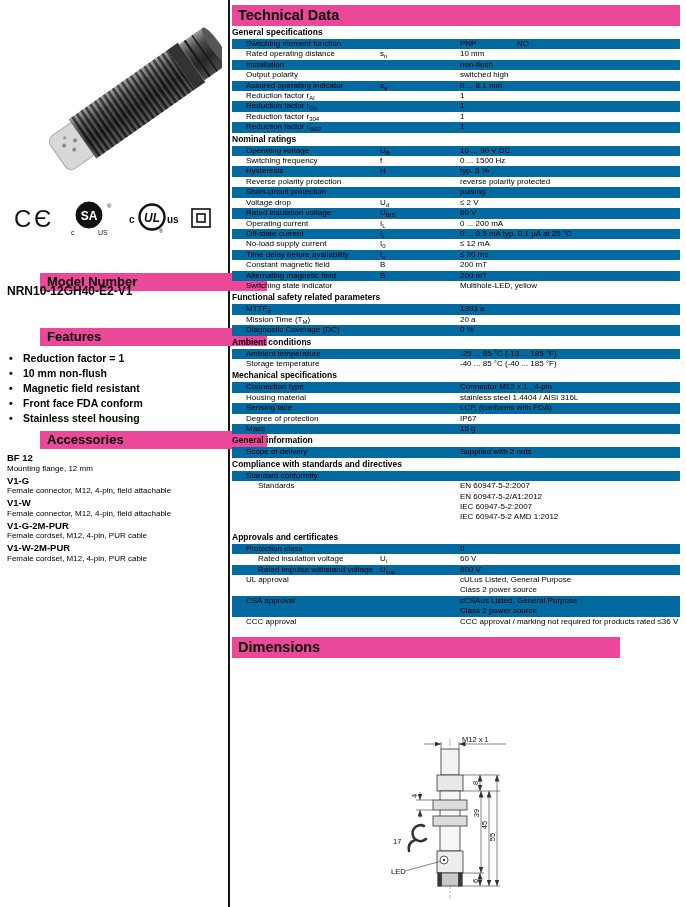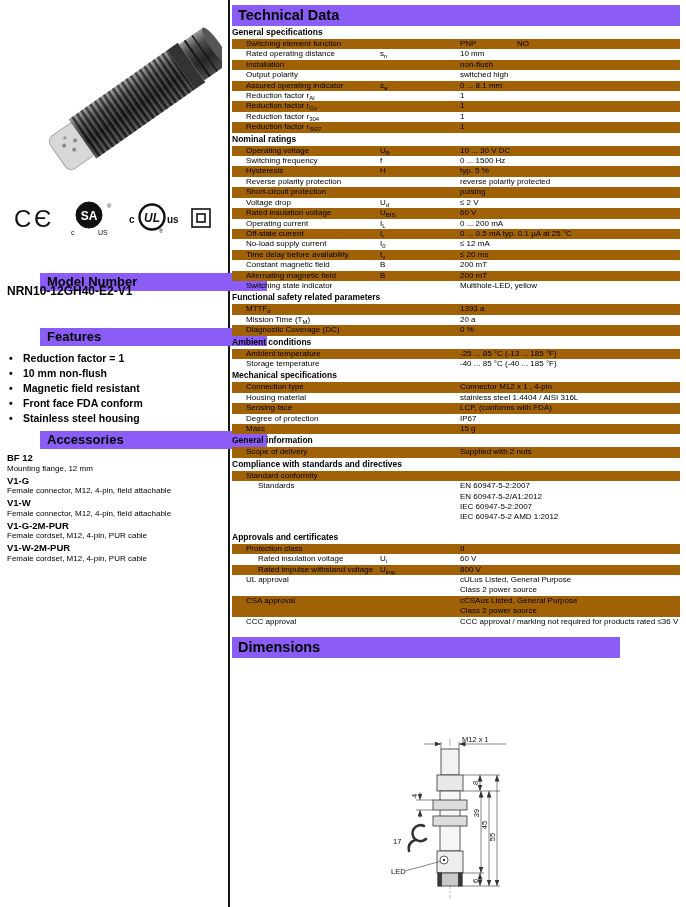--- a/index.html
+++ b/index.html
@@ -1,19 +1,19 @@
 <!DOCTYPE html>
 <html><head>
 <meta charset="utf-8">
 <style>
   html,body{margin:0;padding:0;background:#fff;}
   .page{position:relative;width:686px;height:907px;background:#fff;overflow:hidden;
         font-family:"Liberation Sans",sans-serif;color:#000;}
   .divider{position:absolute;left:228px;top:0;width:2px;height:907px;background:#151515;}
-  .bar{background:#8b5cf6;font-weight:bold;box-sizing:border-box;}
+  .bar{background:#ec4899;font-weight:bold;box-sizing:border-box;}
   
   .photo{position:absolute;left:38px;top:6px;}
   .logos{position:absolute;left:14px;top:198px;width:198px;height:40px;display:flex;align-items:center;justify-content:space-between;}
   .side-bar{position:absolute;left:0;width:227px;height:18px;font-size:13px;line-height:18px;padding-left:7px;margin-left:40px;}
   #model-bar{top:273px}
   #features-bar{top:328px}
   #acc-bar{top:431px}
   .model-value{position:absolute;left:7px;top:284px;font-size:12px;font-weight:bold;}
   .features-list{position:absolute;left:8px;top:351px;width:215px;}
   .feat{font-size:10.5px;font-weight:bold;line-height:14.9px;padding-left:15px;position:relative;}
@@ -21,21 +21,21 @@
   .acc-list{position:absolute;left:7px;top:453px;width:218px;}
   .acc{margin-bottom:2.6px;}
   .acc-name{font-size:9.5px;font-weight:bold;line-height:10.5px;}
   .acc-desc{font-size:8px;line-height:9.5px;}
   
   .right-col{position:absolute;left:232px;top:5px;width:448px;}
   .main-bar{height:21px;font-size:14.5px;line-height:21px;padding-left:6px;}
   .tsec{font-weight:bold;font-size:8.5px;line-height:13px;height:13px;}
   .tsec.gap{margin-top:8px;}
   .trow{display:flex;font-size:8px;line-height:10.4px;min-height:10.4px;}
-  .trow.stripe{background:#a16207;}
+  .trow.stripe{background:#0369a1;}
   .tl{margin-left:14px;width:134px;flex:none;}
   .tl.ind2{margin-left:26px;width:122px;}
   .ts{width:40px;flex:none;}
   .tv{flex:1;padding-left:40px;}
   .tv1{display:inline-block;width:57px;}
   sub{font-size:6px;vertical-align:-2px;line-height:0;}
   .dims-bar{position:absolute;left:232px;top:637px;width:388px;}
   .dim-drawing{position:absolute;left:388px;top:733px;}
   svg text{font-family:"Liberation Sans",sans-serif;}
 </style>

